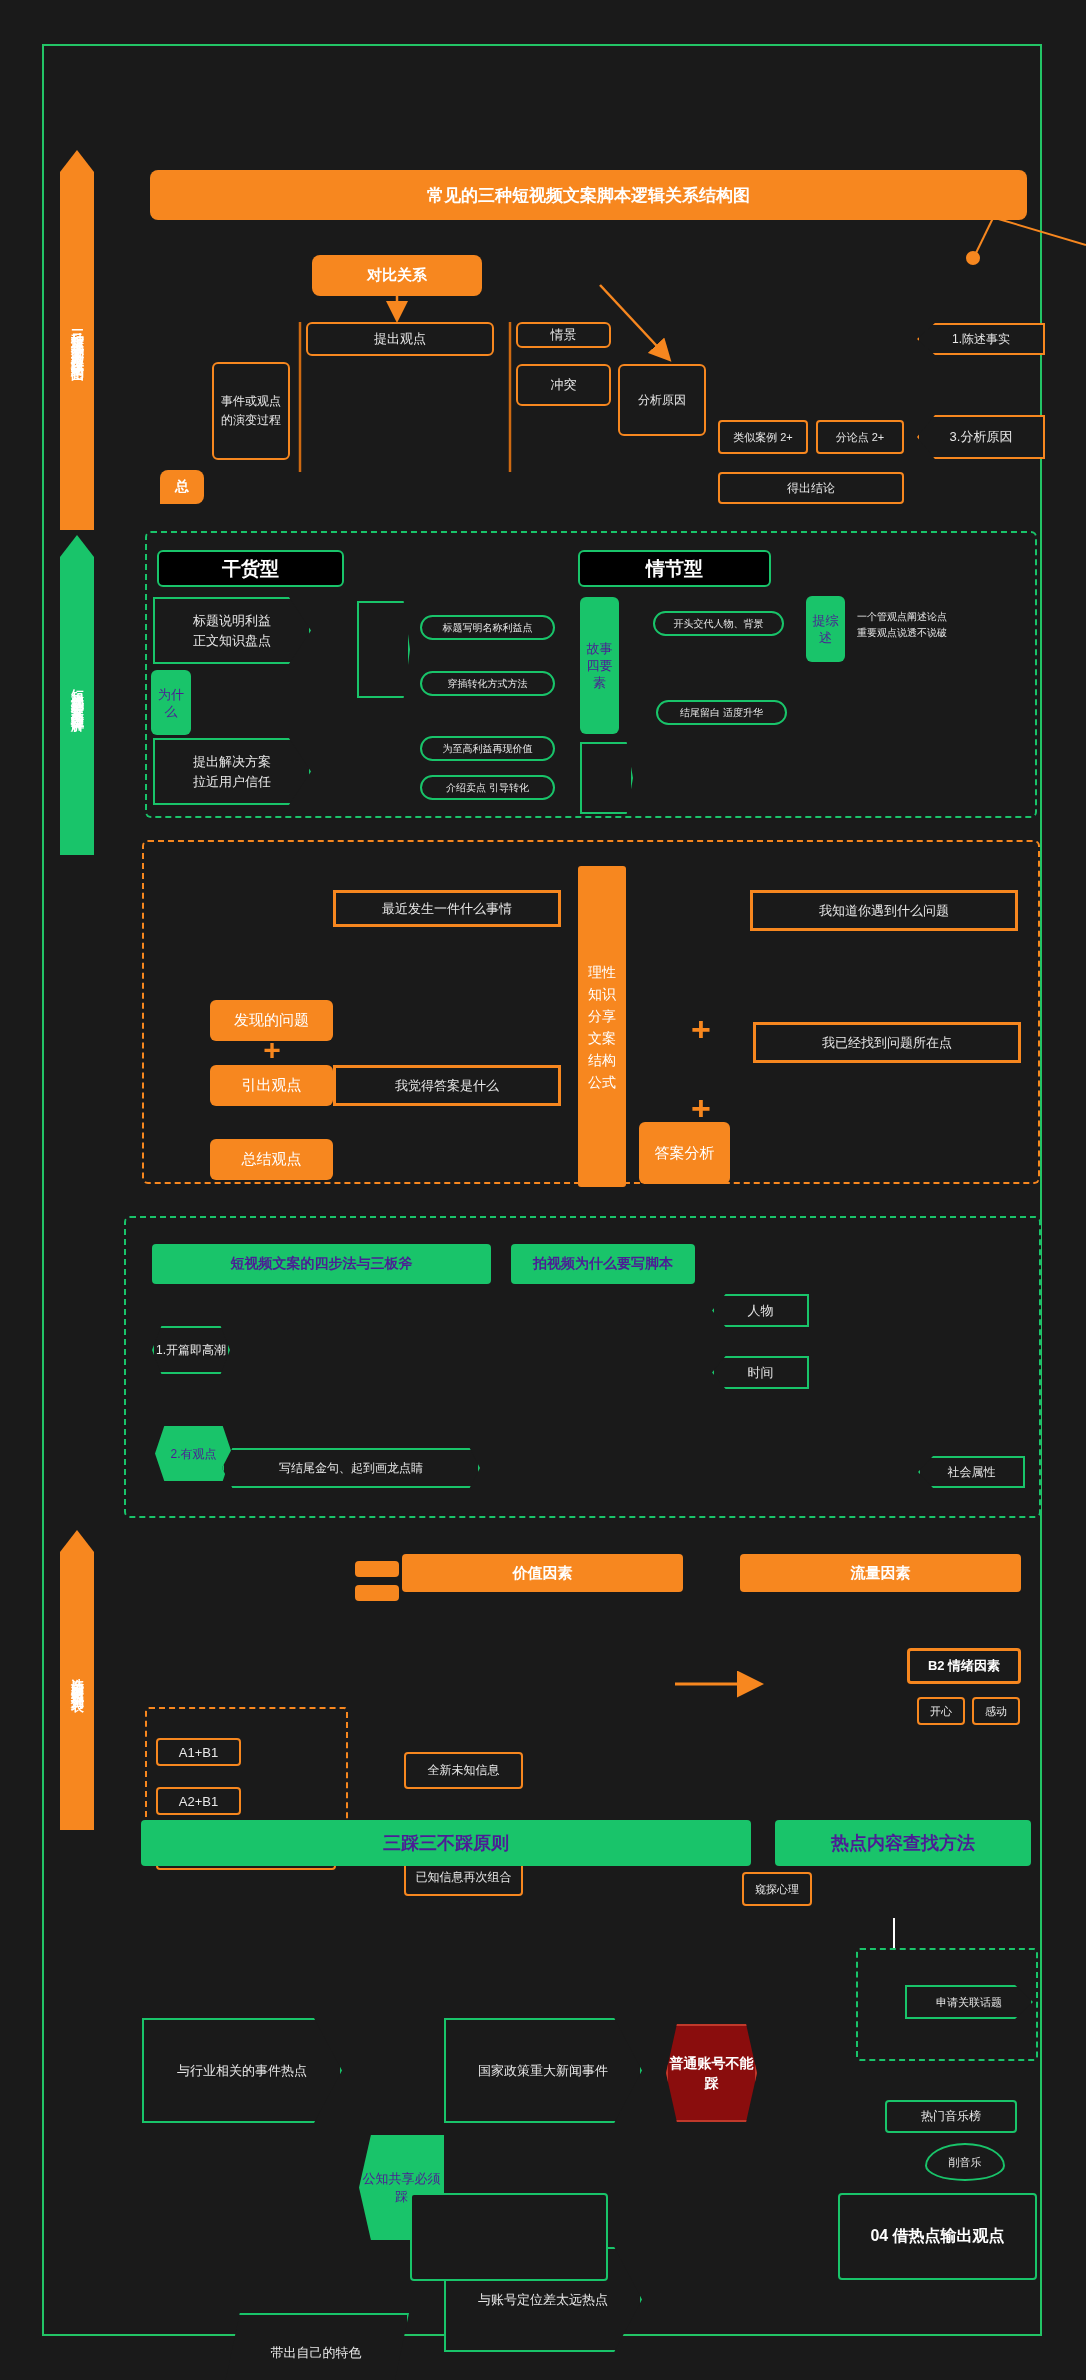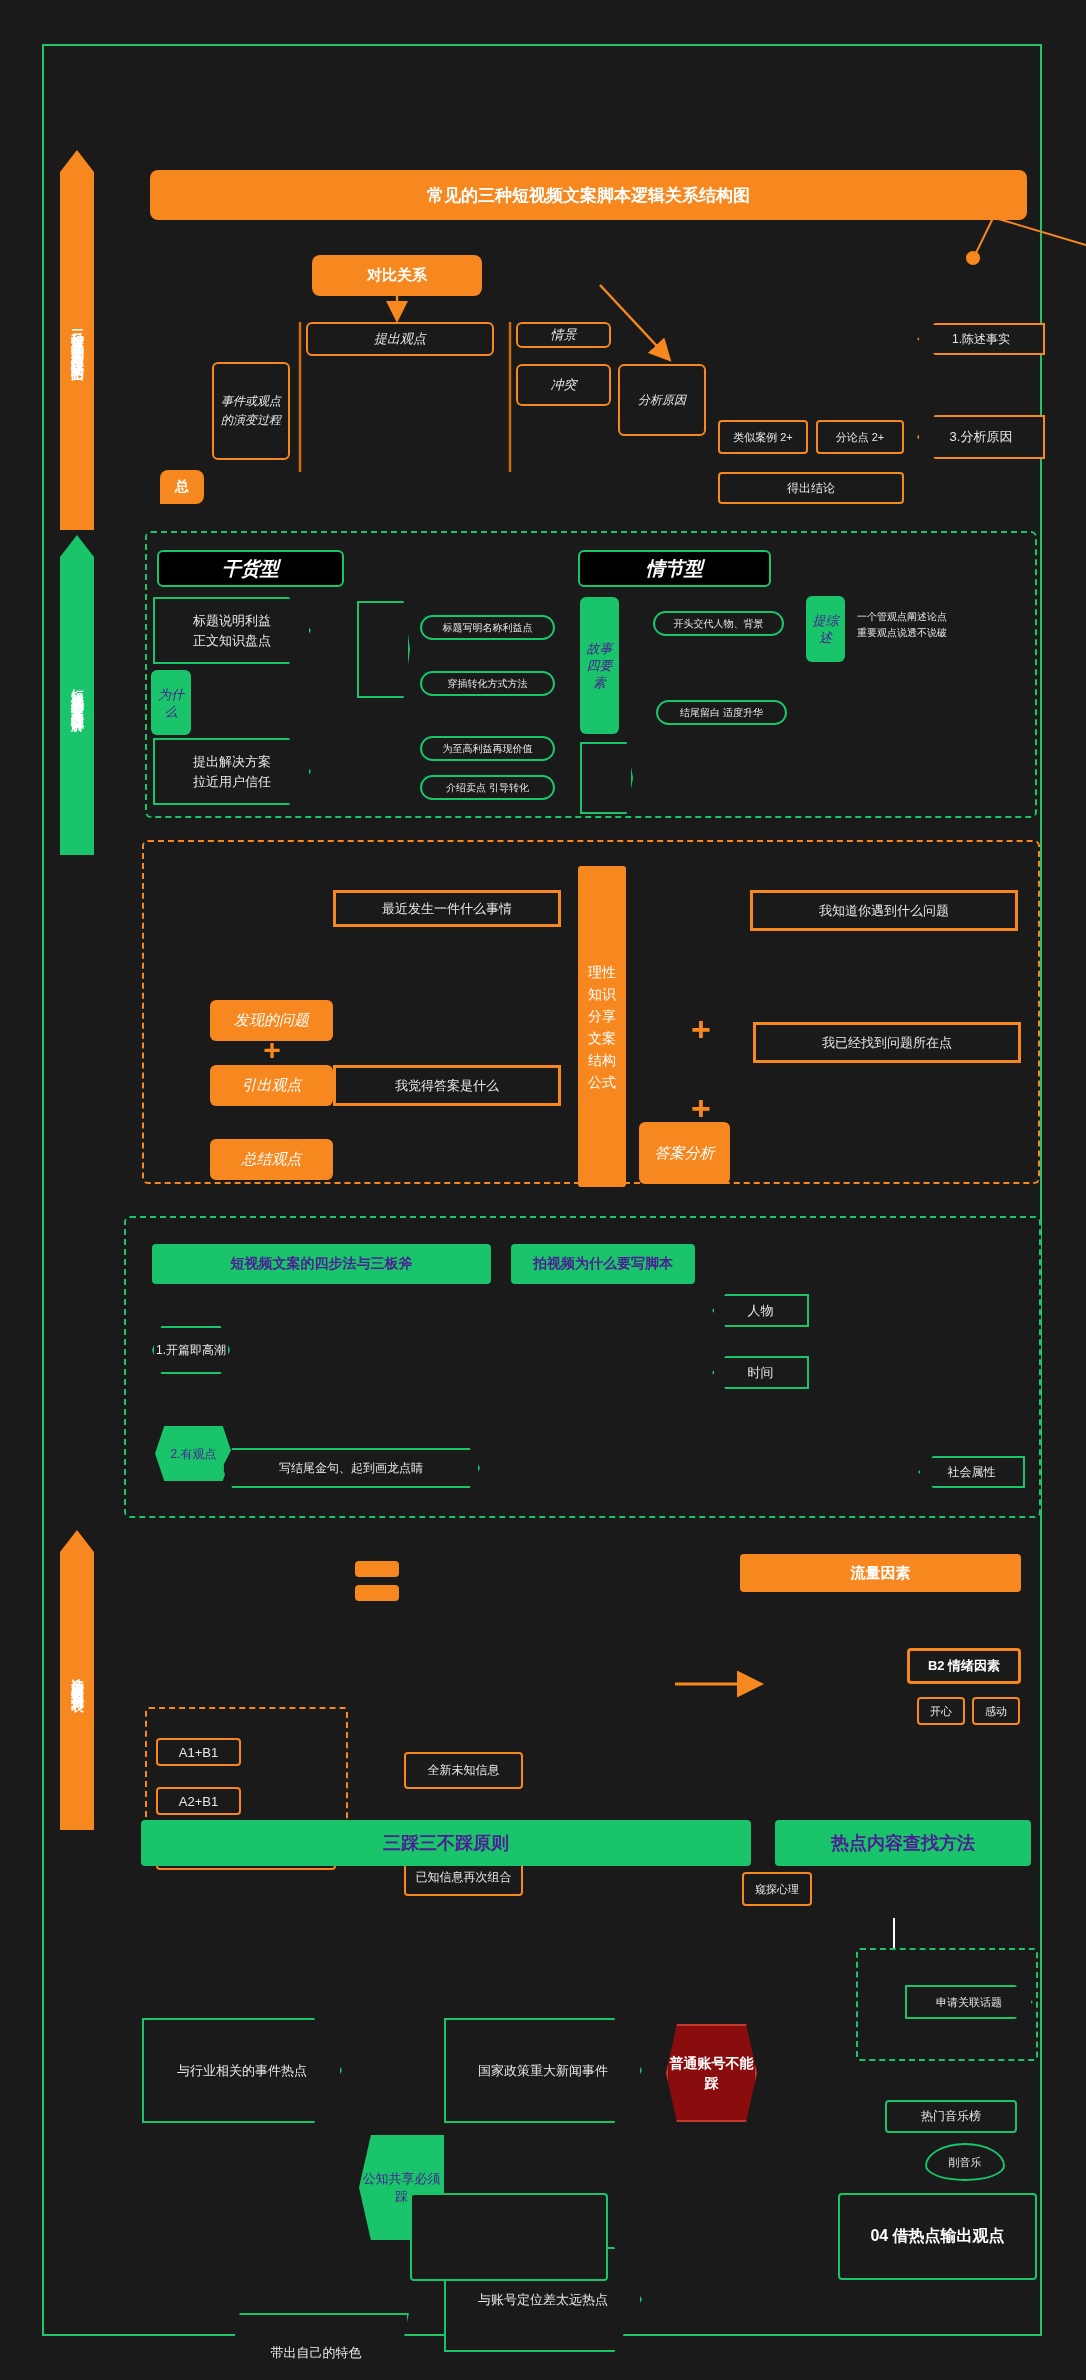--- a/index.html
+++ b/index.html
@@ -26,21 +26,21 @@
   .or-out-thick{border:3px solid #f7871f;color:#e8e8e8;background:#1a1a1a;}
   .gr-fill{background:#19c46a;color:#4c1d95;}
   .gr-out{border:2px solid #19c46a;color:#e8e8e8;background:#1a1a1a;}
   .blk-gr{border:2px solid #19c46a;color:#fff;background:#000;}
   .red-fill{background:#8a0d0d;border:2px solid #c0392b;color:#fff;}
 
   .dash-or{border:2px dashed #f7871f;background:#1a1a1a;}
   .dash-gr{border:2px dashed #19c46a;background:#1a1a1a;}
 
   .rnd4{border-radius:4px;}
-  .rnd6{border-radius:6px;font-style:italic;}
+  .rnd6{border-radius:6px;}
   .rnd8{border-radius:8px;}
   .rnd14{border-radius:14px;}
 
   
   .tab{
     position:absolute;width:34px;color:#fff;
     display:flex;align-items:center;justify-content:center;
     clip-path:polygon(50% 0%,100% 22px,100% 100%,0% 100%,0% 22px);
   }
   .tab span{writing-mode:vertical-rl;text-orientation:upright;
@@ -198,20 +198,21 @@
   <div class="abs gr-out ctr" style="left:222px;top:1448px;width:258px;height:40px;font-size:12px;
               clip-path:polygon(4% 0,96% 0,100% 50%,96% 100%,4% 100%,0 50%);">写结尾金句、起到画龙点睛</div>
 
   <div class="abs gr-out chev-l ctr" style="left:712px;top:1294px;width:97px;height:33px;font-size:13px;">人物</div>
   <div class="abs gr-out chev-l ctr" style="left:712px;top:1356px;width:97px;height:33px;font-size:13px;">时间</div>
   <div class="abs gr-out chev-l ctr" style="left:918px;top:1456px;width:107px;height:32px;font-size:12px;">社会属性</div>
 
   <div class="abs or-fill rnd4" style="left:355px;top:1561px;width:44px;height:16px;"></div>
   <div class="abs or-fill rnd4" style="left:355px;top:1585px;width:44px;height:16px;"></div>
 
+  <div class="abs or-fill rnd4 ctr" style="left:402px;top:1554px;width:281px;height:38px;font-size:15px;font-weight:bold;">价值因素</div>
   <div class="abs or-fill rnd4 ctr" style="left:740px;top:1554px;width:281px;height:38px;font-size:15px;font-weight:bold;">流量因素</div>
 
   <div class="abs or-out-thick rnd4 ctr" style="left:907px;top:1648px;width:114px;height:36px;font-size:13px;font-weight:bold;color:#fff;">B2 情绪因素</div>
   <div class="abs or-out rnd4 ctr" style="left:917px;top:1697px;width:48px;height:28px;font-size:11px;">开心</div>
   <div class="abs or-out rnd4 ctr" style="left:972px;top:1697px;width:48px;height:28px;font-size:11px;">感动</div>
 
   <div class="abs dash-or rnd4" style="left:145px;top:1707px;width:203px;height:125px;"></div>
   <div class="abs or-out rnd4 ctr" style="left:156px;top:1738px;width:85px;height:28px;font-size:13px;">A1+B1</div>
   <div class="abs or-out rnd4 ctr" style="left:156px;top:1787px;width:85px;height:28px;font-size:13px;">A2+B1</div>
   <div class="abs or-out rnd4 ctr" style="left:156px;top:1842px;width:180px;height:28px;font-size:13px;">A1+B1+B2</div>

